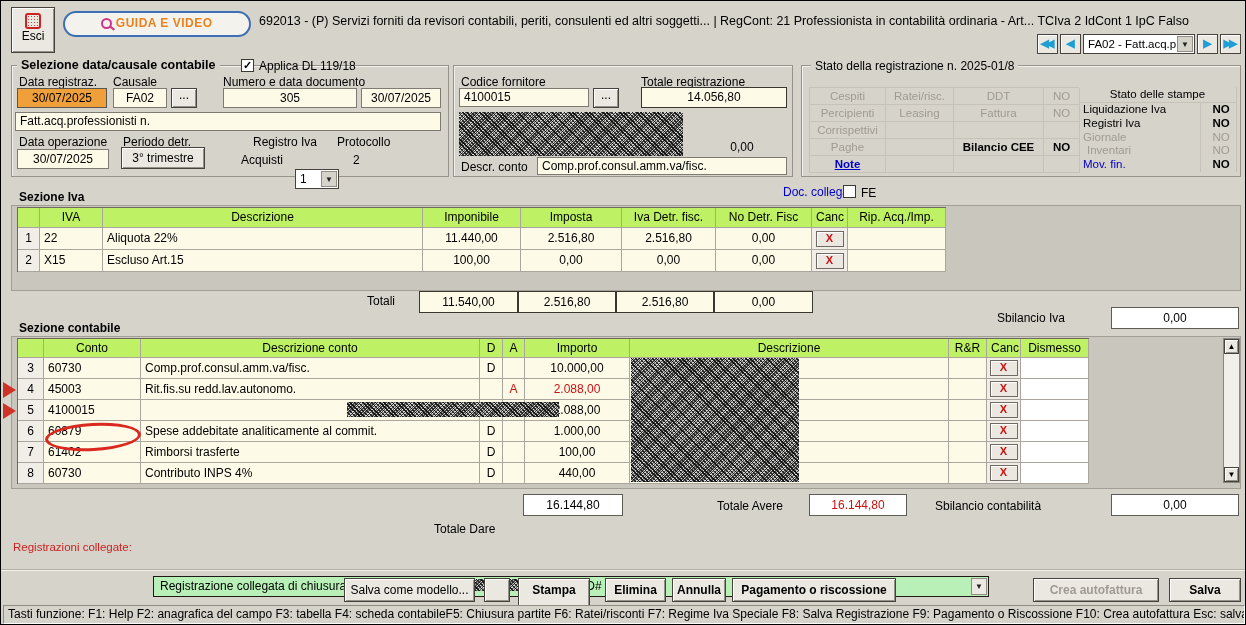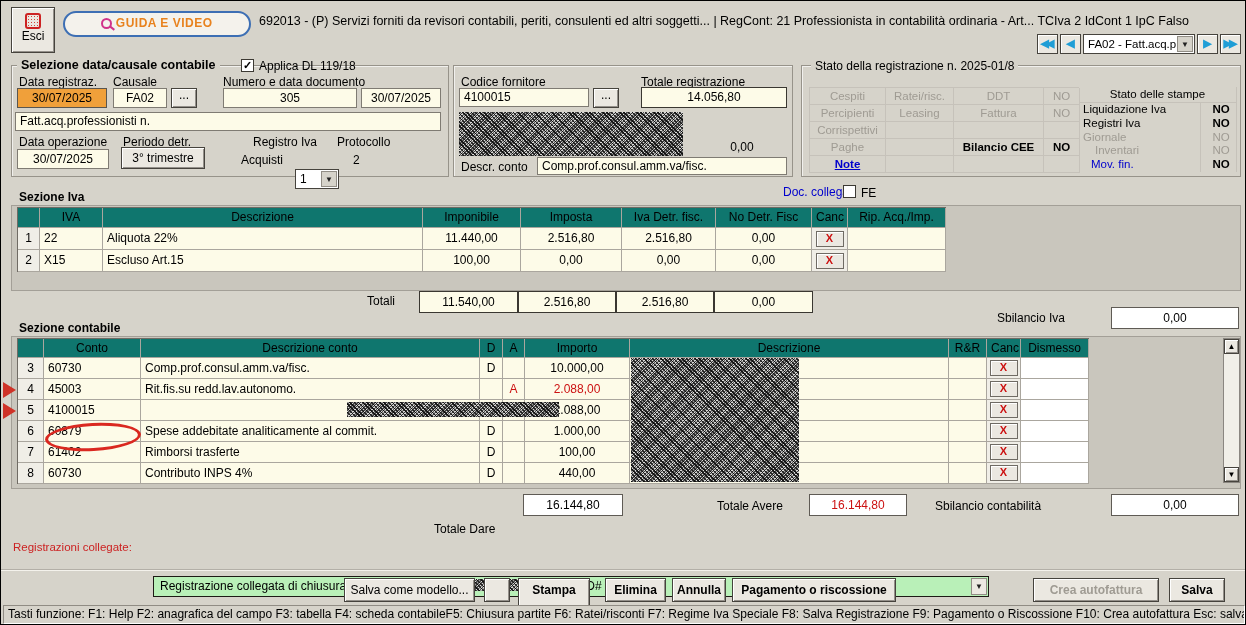--- a/index.html
+++ b/index.html
@@ -12,21 +12,21 @@
   .link{color:#0000cc}
   .redtx{color:#cc1111}
   .fld{background-color:#fdfbe8;background-image:radial-gradient(#ddd8b6 .6px,transparent .7px);background-size:4px 4px;border:1px solid #7f7b73;height:20px;line-height:18px;padding:0 4px;white-space:nowrap;overflow:hidden}
   .ctr{text-align:center}.rgt{text-align:center}
   .whitebox{background:#fff;border:1px solid #5f5b55;height:22px;line-height:20px;padding:0 5px;white-space:nowrap;overflow:hidden}
   .btn{background:#ebe8e1;border:1px solid #46433d;box-shadow:inset 1px 1px 0 #fff,inset -1px -1px 0 #94908a;text-align:center;line-height:20px;white-space:nowrap;cursor:default}
   .grp{border:1px solid #97938a;box-shadow:inset 1px 1px 0 rgba(255,255,255,.65)}
   .leg{background:#d6d3ca;padding:0 4px;font-weight:bold;white-space:nowrap}
   .tblgrid{display:grid;border-top:1px solid #6f6b64;border-left:1px solid #6f6b64;background:#fdfbe8}
   .tc,.th{border-right:1px solid #aaa69e;border-bottom:1px solid #aaa69e;padding:0 4px;line-height:20px;white-space:nowrap;overflow:hidden;background-color:#fdfbe8;background-image:radial-gradient(#e2ddc1 .6px,transparent .7px);background-size:4px 4px}
-  .th{background:#0f766e;background-image:none;text-align:center;line-height:18px}
+  .th{background:#bef264;background-image:none;text-align:center;line-height:18px}
   .graycell{background:#f0eee7;background-image:none}
   .whitecell{background:#fff;background-image:none}
   .xwrap{display:flex;align-items:center;justify-content:center;background:#f0eee7;background-image:none;border-right:1px solid #aaa69e;border-bottom:1px solid #aaa69e}
   .xbtn{width:28px;height:16px;background:#ebe8e1;border:1px solid #6f6b64;box-shadow:inset 1px 1px 0 #fff;color:#cc1111;text-align:center;line-height:13px;font-size:11px;font-weight:bold;cursor:default}
   .noise{background:#dcdcda;background-image:repeating-linear-gradient(45deg,rgba(10,10,10,.9) 0 1px,transparent 1px 3px),repeating-linear-gradient(-45deg,rgba(30,30,30,.75) 0 1px,transparent 1px 2px),repeating-linear-gradient(0deg,rgba(70,70,70,.4) 0 1px,transparent 1px 2px)}
   .panel{background:#c9c6bd;border:1px solid #a39f97}
   .chk{width:13px;height:13px;background:#fff;border:1px solid #3c3933;display:inline-block;text-align:center;line-height:11px;font-size:11px;font-weight:bold}
   .navbtn{color:#1f9ed6;font-size:11px;text-align:center;line-height:17px;background:#ebe8e1;border:1px solid #46433d;box-shadow:inset 1px 1px 0 #fff;font-weight:bold;letter-spacing:-3px;padding-right:3px}
   .ddbox{background:#fff;border:1px solid #46433d;line-height:18px;padding:0 18px 0 4px;position:relative;white-space:nowrap;overflow:hidden}
   .ddarrow{position:absolute;right:1px;top:1px;bottom:1px;width:16px;background:#d6d3ca;border:1px solid #918d85;text-align:center;line-height:15px;font-size:8px;color:#222}
@@ -134,23 +134,23 @@
 
 <div class="abs" style="left:1078px;top:86px;width:158px;height:85px;border-right:1px solid #c6c2ba">
   <div class="ctr nw" style="height:16px;line-height:15px;font-size:11.5px;border-bottom:1px solid #c6c2ba">Stato delle stampe</div>
   <div style="display:grid;grid-template-columns:122px 40px;grid-auto-rows:13.8px;font-size:11.5px">
     <div class="nw" style="padding-left:4px;border-right:1px solid #c6c2ba;line-height:13px">Liquidazione Iva</div>
     <div class="ctr b" style="line-height:13px">NO</div>
     <div class="nw" style="padding-left:4px;border-right:1px solid #c6c2ba;line-height:13px">Registri Iva</div>
     <div class="ctr b" style="line-height:13px">NO</div>
     <div class="nw dim" style="padding-left:4px;border-right:1px solid #c6c2ba;line-height:13px">Giornale</div>
     <div class="ctr dim" style="line-height:13px">NO</div>
-    <div class="nw dim" style="padding-left:16px;border-right:1px solid #c6c2ba;line-height:13px">Inventari</div>
+    <div class="nw dim" style="padding-left:8px;border-right:1px solid #c6c2ba;line-height:13px">Inventari</div>
     <div class="ctr dim" style="line-height:13px">NO</div>
-    <div class="nw link" style="padding-left:12px;border-right:1px solid #c6c2ba;line-height:13px">Mov. fin.</div>
+    <div class="nw link" style="padding-left:4px;border-right:1px solid #c6c2ba;line-height:13px">Mov. fin.</div>
     <div class="ctr b" style="line-height:13px">NO</div>
   </div>
 </div>
 
 <span class="abs link nw" style="left:782px;top:184px">Doc. collegati</span>
 <span class="abs chk" style="left:842px;top:184px"></span>
 <span class="abs nw" style="left:860px;top:185px">FE</span>
 
 <span class="abs b nw" style="left:18px;top:189px">Sezione Iva</span>
 <div class="abs panel" style="left:10px;top:204px;width:1230px;height:86px"></div>
@@ -322,15 +322,15 @@
 
 <div class="abs" style="left:0;top:568px;width:1246px;height:2px;border-top:1px solid #b3afa7;border-bottom:1px solid #f4f2ec"></div>
 
 <div class="abs btn" style="left:343px;top:577px;width:131px;height:24px;line-height:22px">Salva come modello...</div>
 <div class="abs btn" style="left:483px;top:577px;width:26px;height:24px"><span class="barcode"></span></div>
 <div class="abs btn b" style="left:517px;top:577px;width:72px;height:41px;line-height:22px">Stampa</div>
 <div class="abs btn b" style="left:604px;top:577px;width:61px;height:24px;line-height:22px">Elimina</div>
 <div class="abs btn b" style="left:671px;top:577px;width:54px;height:24px;line-height:22px">Annulla</div>
 <div class="abs btn b" style="left:731px;top:577px;width:164px;height:24px;line-height:22px">Pagamento o riscossione</div>
 <div class="abs btn b dim" style="left:1032px;top:577px;width:126px;height:24px;line-height:22px">Crea autofattura</div>
-<div class="abs btn b" style="left:1168px;top:577px;width:56px;height:24px;line-height:22px">Salva</div>
+<div class="abs btn b" style="left:1168px;top:577px;width:72px;height:24px;line-height:22px">Salva</div>
 
 <div class="abs statusbar" style="left:2px;top:604px;width:1242px;height:19px">Tasti funzione:  F1: Help  F2: anagrafica del campo F3: tabella F4: scheda contabileF5: Chiusura partite F6: Ratei/risconti  F7: Regime Iva Speciale F8: Salva Registrazione  F9: Pagamento o Riscossione F10: Crea autofattura  Esc: salva o chiudi</div>
 
 </body></html>

